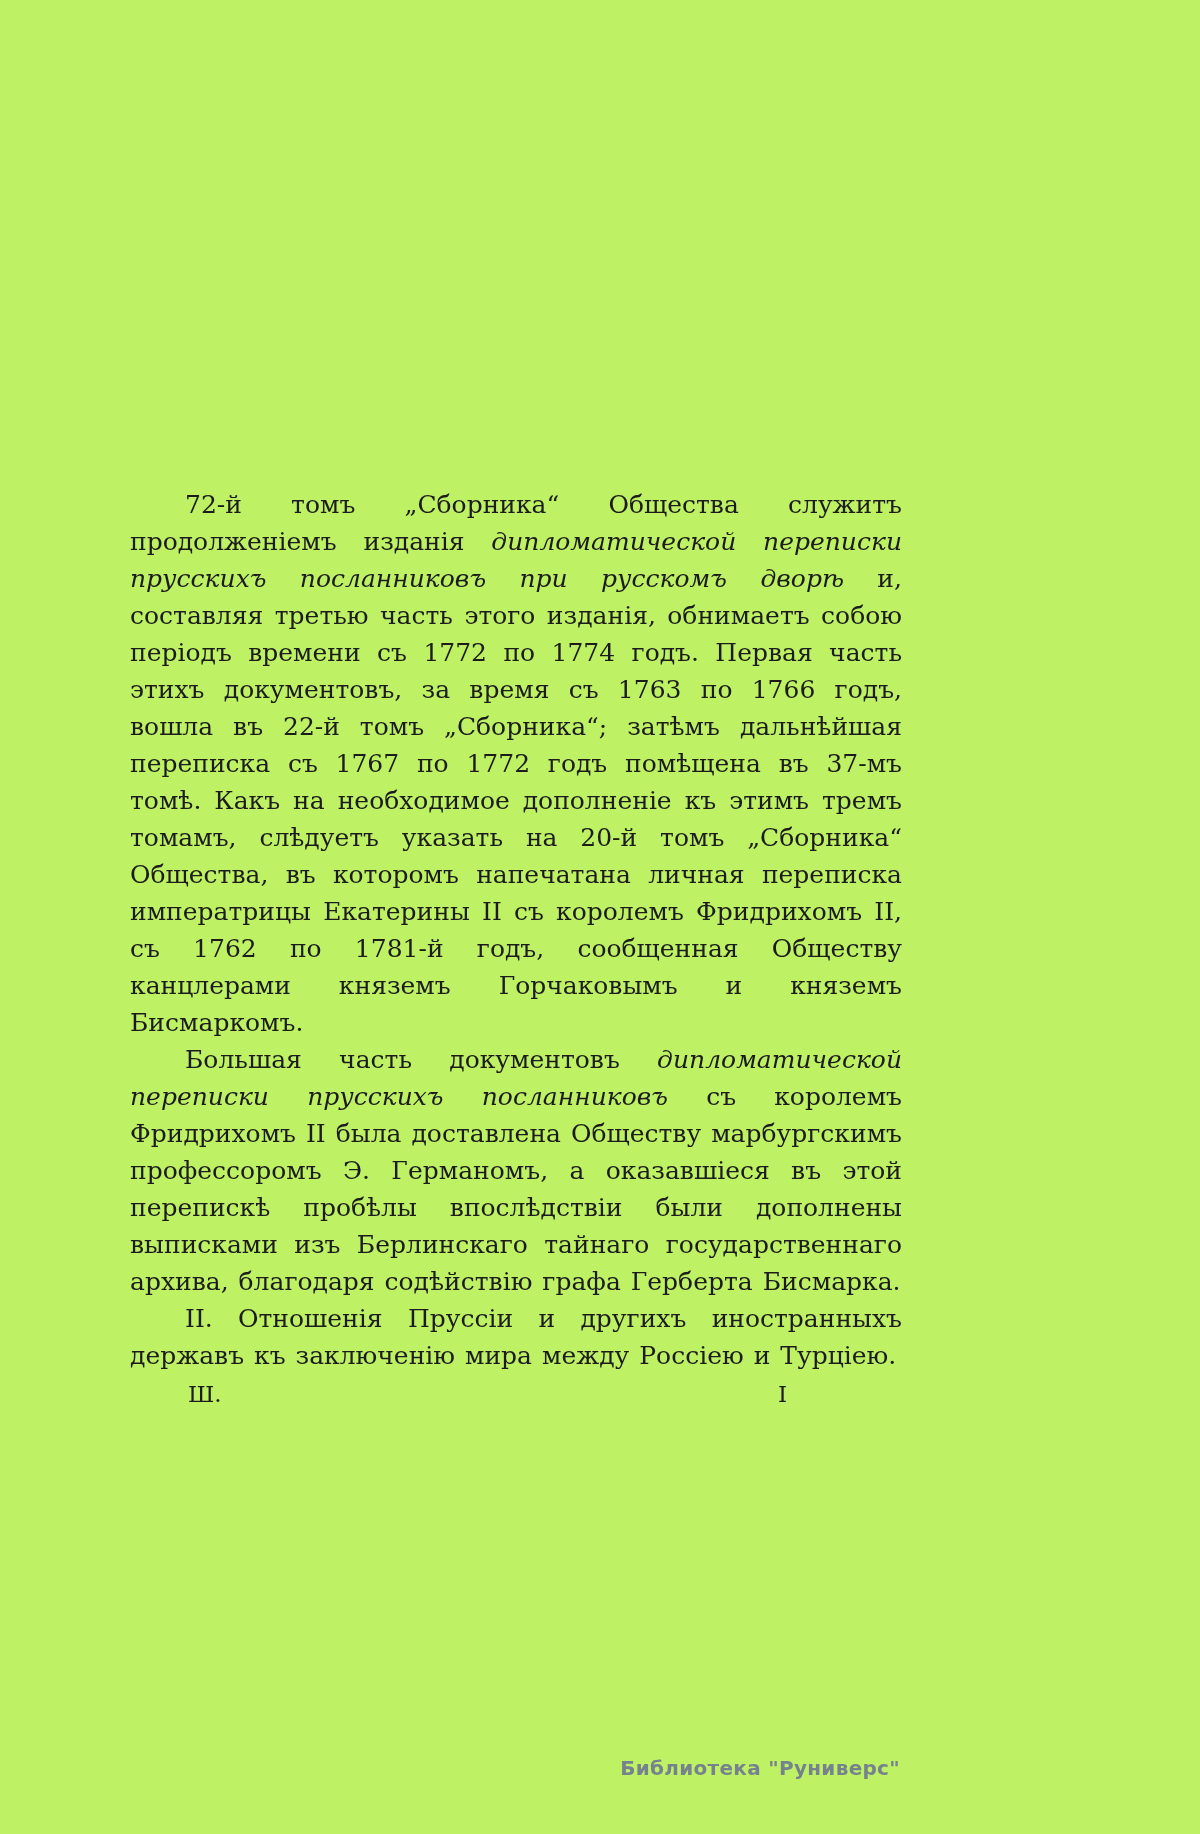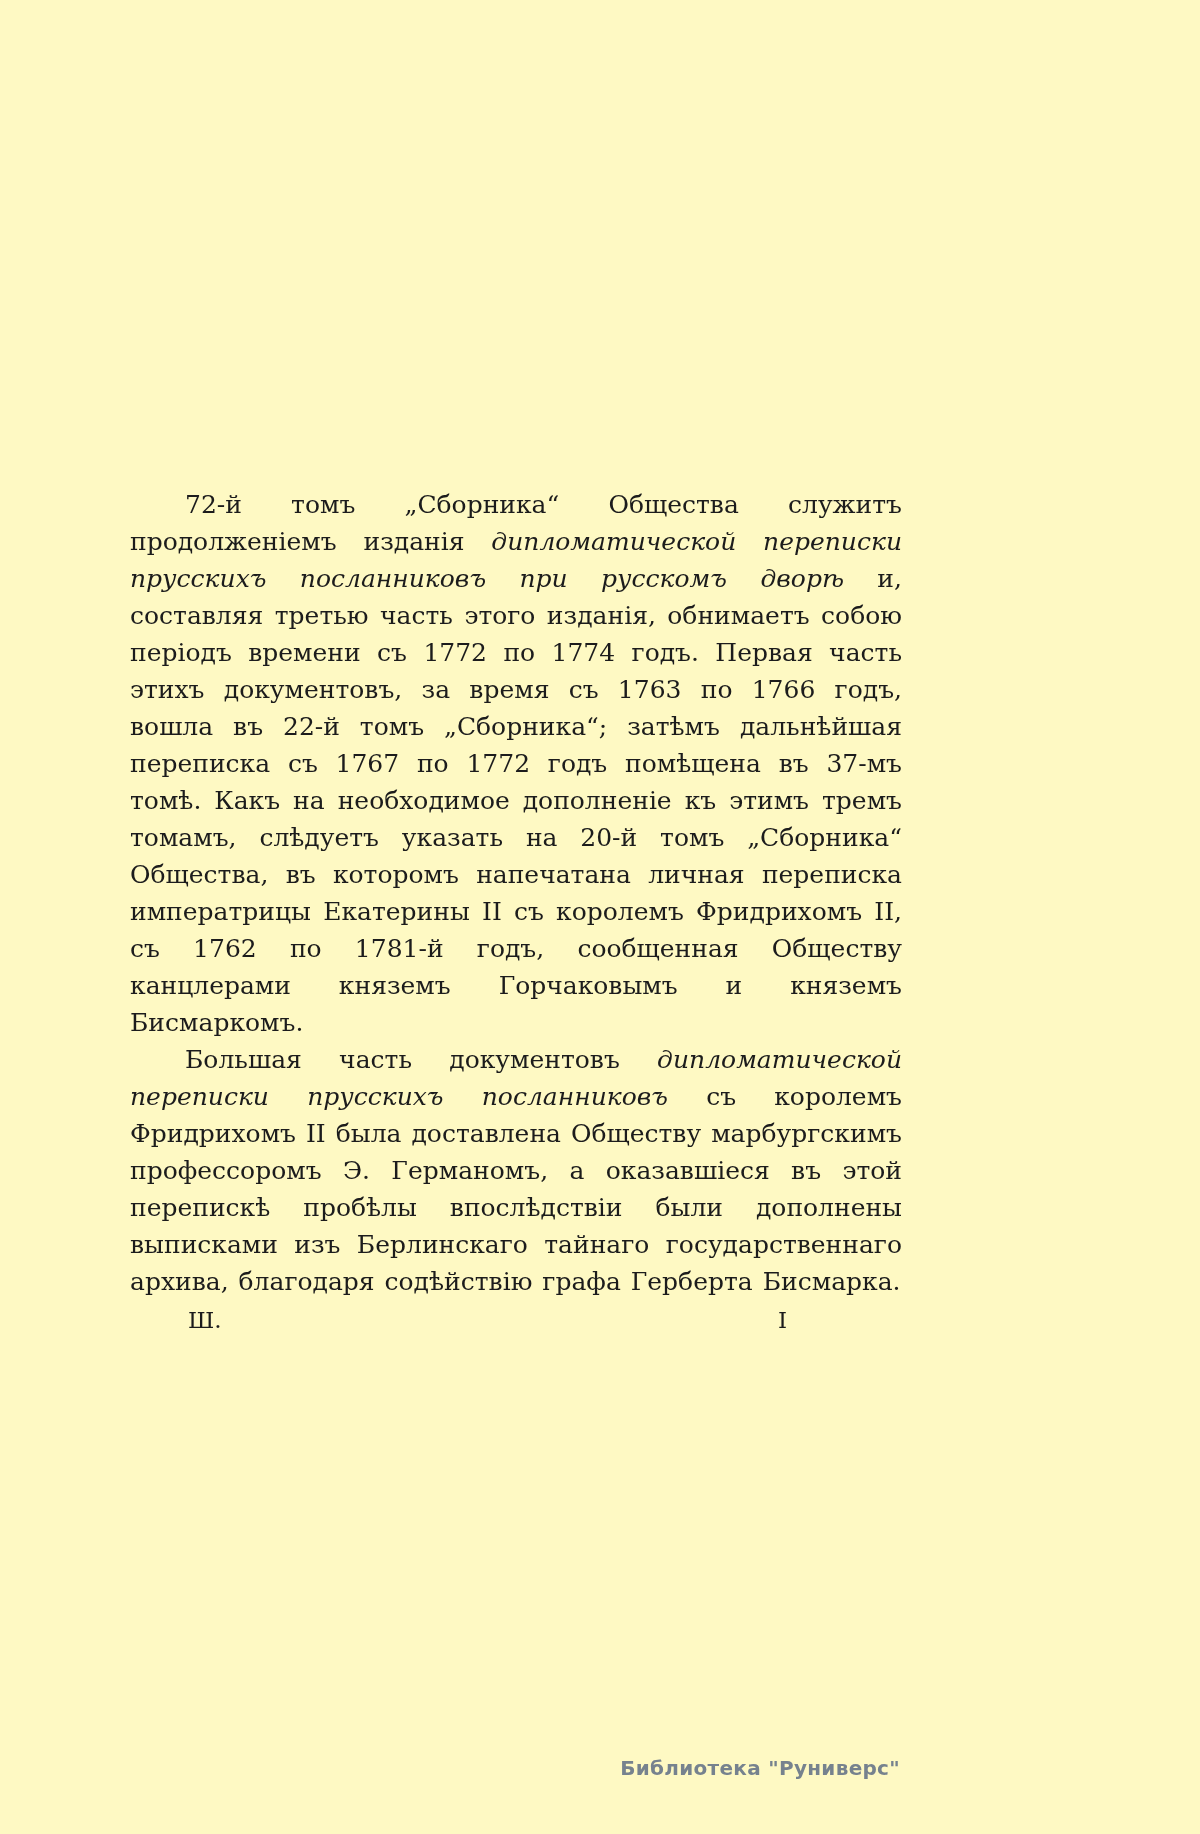--- a/index.html
+++ b/index.html
@@ -5,21 +5,21 @@
   html, body {
     margin: 0;
     padding: 0;
     background: #e9e9e9;
   }
   .page {
     position: relative;
     width: 1200px;
     height: 1834px;
     margin: 0 auto;
-    background: #fef9c3;
+    background: #bef264;
     overflow: hidden;
     font-family: "DejaVu Serif", "Liberation Serif", serif;
     color: #1c1c1c;
   }
   .text-block {
     position: absolute;
     left: 130px;
     top: 486px;
     width: 772px;
     font-size: 25px;
@@ -67,20 +67,21 @@
 <div class="page">
 
   <div class="text-block">
 
     <p class="para"><span>72-й томъ „Сборника“ Общества служитъ продолженіемъ изданія </span><span class="em">дипломатической переписки прусскихъ посланниковъ при русскомъ дворѣ</span><span> и, составляя третью часть этого изданія, обнимаетъ собою періодъ времени съ 1772 по 1774 годъ. Первая часть этихъ документовъ, за время съ 1763 по 1766 годъ, вошла въ 22-й томъ „Сборника“; затѣмъ дальнѣйшая переписка съ 1767 по 1772 годъ помѣщена въ 37-мъ томѣ. Какъ на необходимое дополненіе къ этимъ тремъ томамъ, слѣдуетъ указать на 20-й томъ „Сборника“ Общества, въ которомъ напечатана личная переписка императрицы Екатерины II съ королемъ Фридрихомъ II, съ 1762 по 1781-й годъ, сообщенная Обществу канцлерами княземъ Горчаковымъ и княземъ Бисмаркомъ.</span></p>
 
     <p class="para"><span>Большая часть документовъ </span><span class="em">дипломатической переписки прусскихъ посланниковъ</span><span> съ королемъ Фридрихомъ II была доставлена Обществу марбургскимъ профессоромъ Э. Германомъ, а оказавшіеся въ этой перепискѣ пробѣлы впослѣдствіи были дополнены выписками изъ Берлинскаго тайнаго государственнаго архива, благодаря содѣйствію графа Герберта Бисмарка.</span></p>
 
 
 
+    <p class="para"><span>II. Отношенія Пруссіи и другихъ иностранныхъ державъ къ заключенію мира между Россіею и Турціею.</span></p>
 
     <div class="footer-row">
       <span class="footer-sig">Ш.</span>
       <span class="footer-page">I</span>
     </div>
 
   </div>
 
   <div class="watermark">Библиотека "Руниверс"</div>
 

